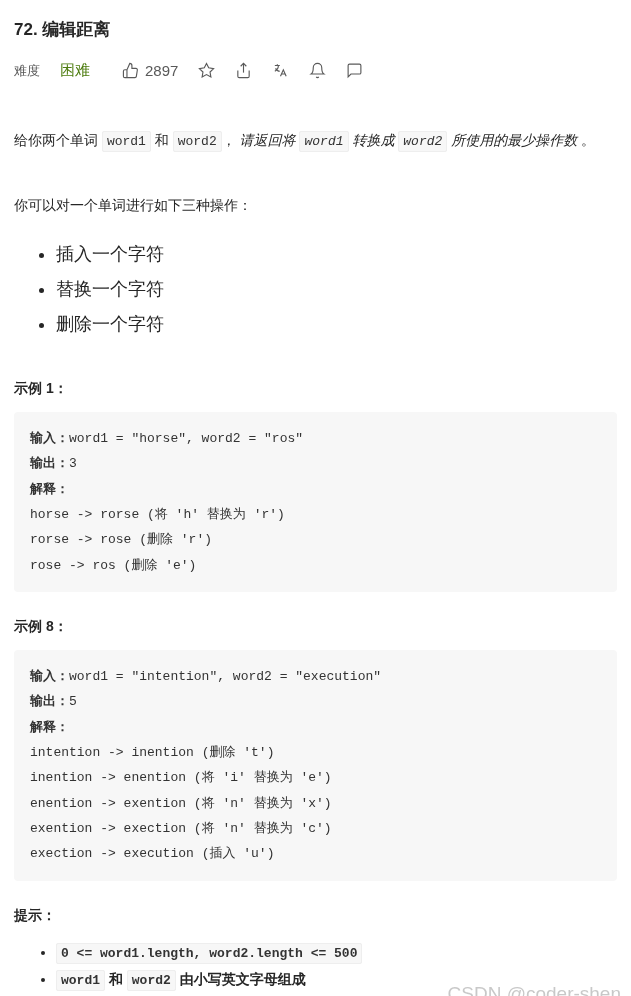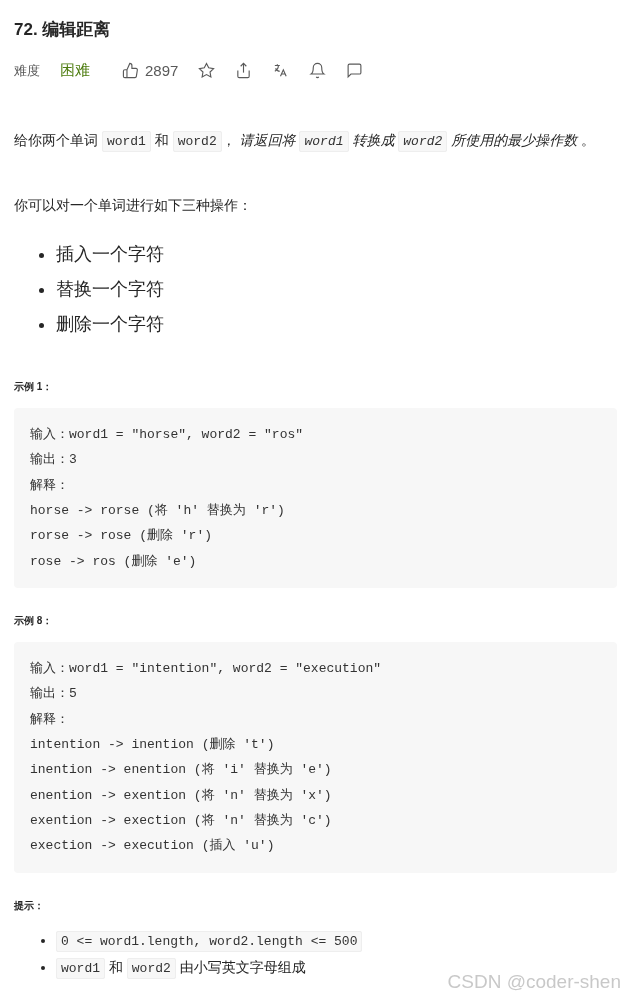--- a/index.html
+++ b/index.html
@@ -77,42 +77,43 @@
       border: 1px solid #eee;
     }
     .ops-list {
       padding-left: 42px;
       margin-bottom: 38px;
       line-height: 1.95;
       font-size: 18px;
     }
     .section-heading {
       font-weight: 700;
-      font-size: 10px;
+      font-size: 14px;
       margin-bottom: 14px;
     }
     .code-block {
       background: #f7f7f7;
       border-radius: 4px;
       padding: 14px 16px;
       font-family: "SFMono-Regular", Consolas, "Liberation Mono", Menlo, monospace;
       font-size: 13px;
       line-height: 1.95;
       white-space: pre-wrap;
       margin-bottom: 26px;
       color: #333;
     }
     .code-block strong {
-      font-weight: 400;
+      font-weight: 700;
       margin-top: 16px;
     }
     .constraints-list {
       padding-left: 42px;
       line-height: 1.95;
       font-size: 14px;
+      font-weight: bold;
     }
     .watermark {
       position: absolute;
       bottom: 6px;
       right: 10px;
       color: #bbb;
       font-size: 19px;
       opacity: 0.8;
     }
   </style>

